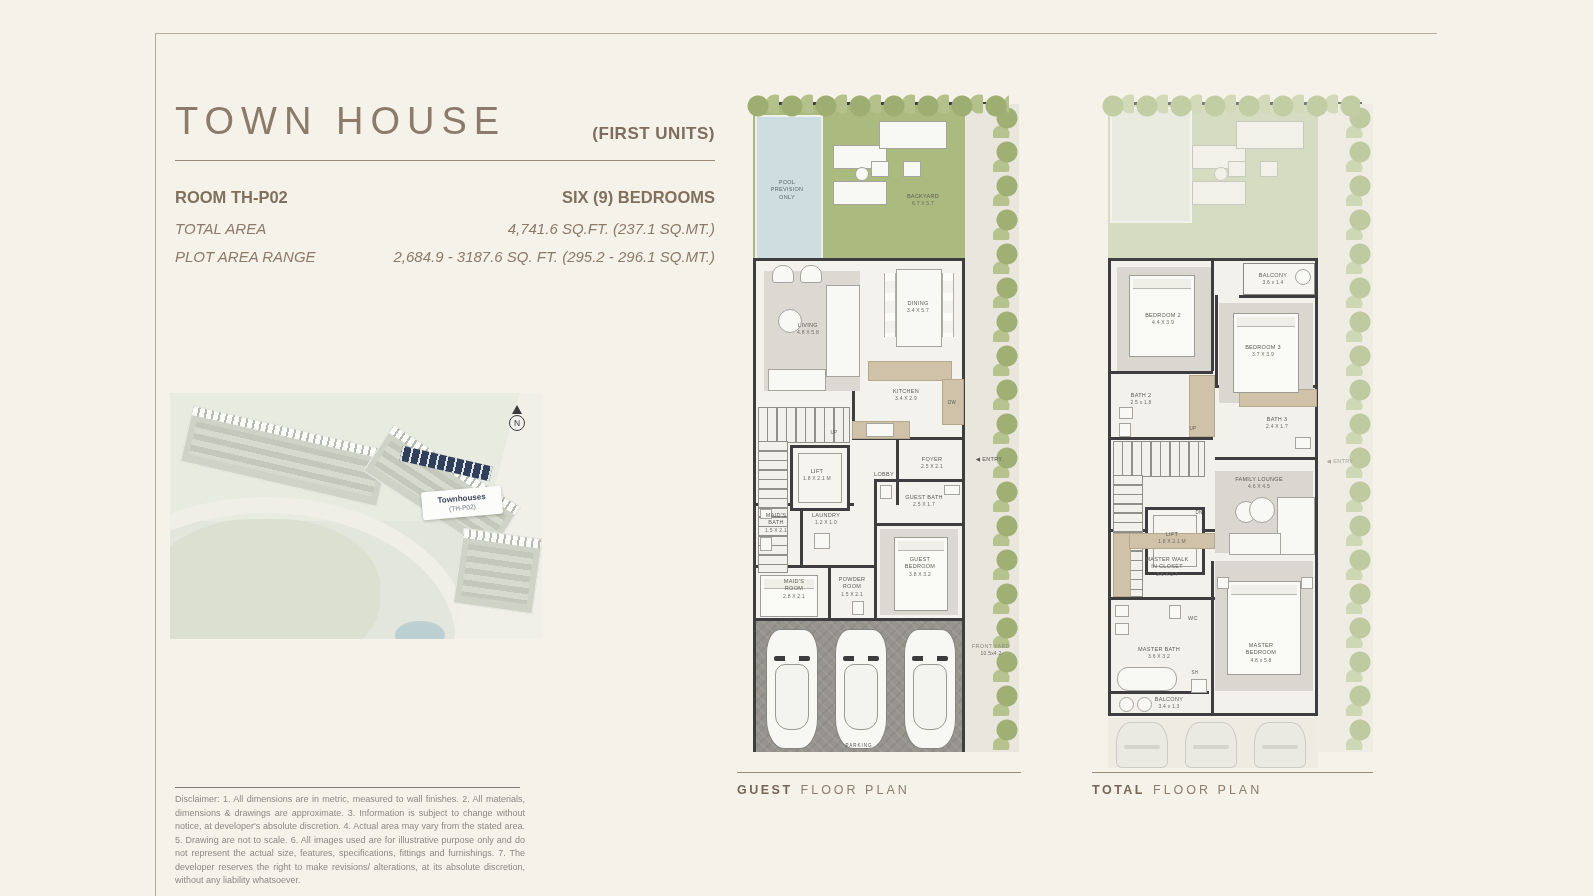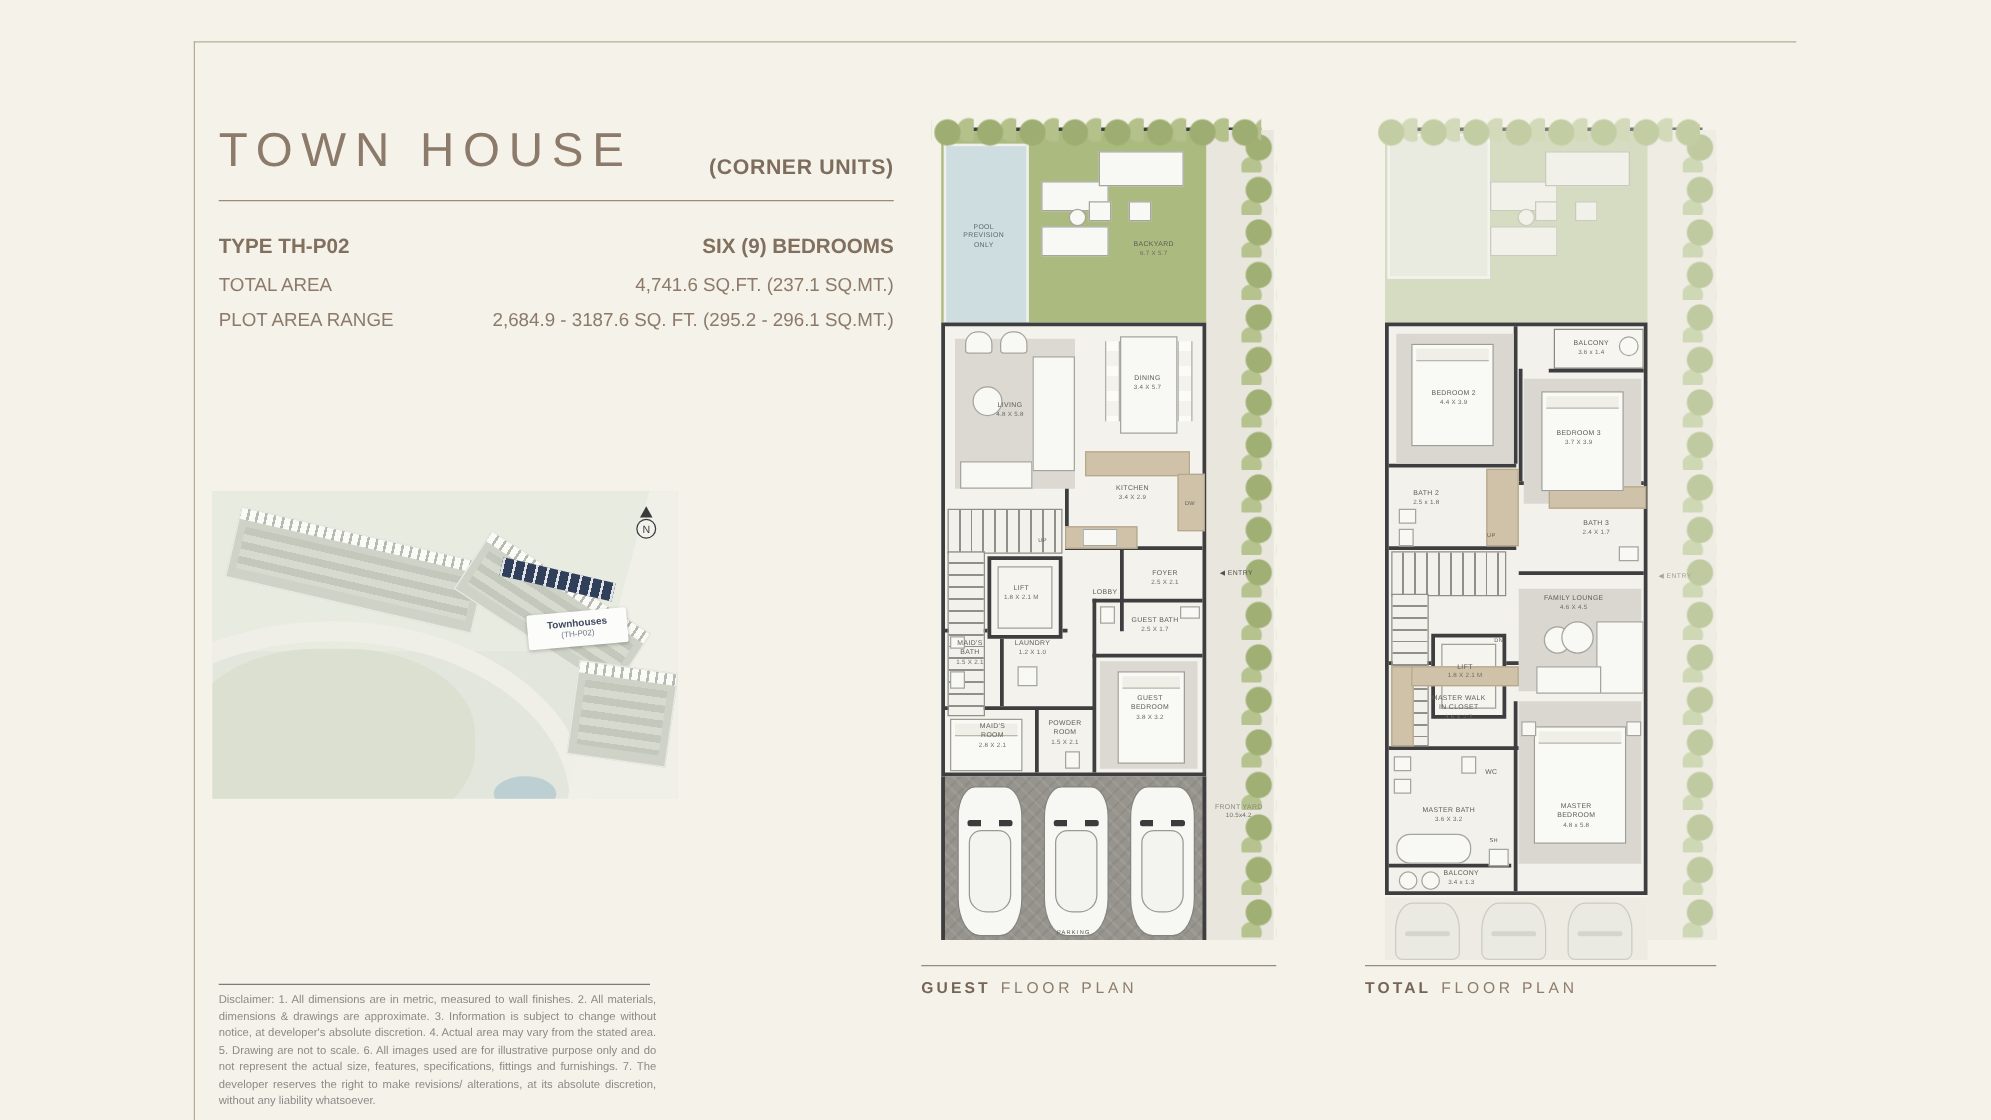--- a/index.html
+++ b/index.html
@@ -7,21 +7,21 @@
   .abs{position:absolute;}
   
   .frame-top{left:155px;top:33px;width:1282px;height:1px;background:#b9ac97;}
   .frame-left{left:155px;top:33px;width:1px;height:863px;background:#b9ac97;}
   
   .page-title{left:175px;top:100px;font-size:38px;letter-spacing:7px;color:#8c7a6a;font-weight:400;}
   .units-note{left:175px;top:124px;width:540px;text-align:right;font-size:17px;font-weight:bold;color:#7e6d5e;letter-spacing:.5px;}
   .title-rule{left:175px;top:160px;width:540px;height:1px;background:#9b8a79;}
   .spec-row{left:175px;width:540px;display:flex;justify-content:space-between;color:#8c7a6a;}
   .spec-bold{font-weight:bold;font-size:16.5px;color:#82705f;}
-  .spec-reg{font-size:15px;}
+  .spec-reg{font-size:15px;font-style:italic;}
   
   .site-map{left:170px;top:393px;width:372px;height:246px;background:#e3e6dc;overflow:hidden;}
   .map-grass-top{left:0;top:0;width:100%;height:52%;background:#e8ebe0;}
   .map-grass-bl{left:-20px;bottom:-30px;width:230px;height:150px;background:#dce0d0;border-radius:45%;}
   .map-road-bl{left:-110px;bottom:-150px;width:380px;height:260px;border:16px solid #f0efe7;border-radius:50%;}
   .map-road-br{right:-30px;top:-34px;width:86px;height:330px;background:#f1f0e8;transform:rotate(15deg);border-radius:40px;}
   .map-pond{left:225px;bottom:-10px;width:50px;height:28px;background:#bccfd2;border-radius:50%;}
   .row-seg{position:absolute;background:#cfd2c6;border:1px solid #e9eae3;}
   .row-seg::before{content:"";position:absolute;left:0;right:0;top:0;height:9px;
     background:repeating-linear-gradient(90deg,#fafaf7 0 5px,#b7bab0 5px 7px);}
@@ -77,24 +77,24 @@
   .disc-line{left:175px;top:787px;width:345px;height:1px;background:#7c7c78;}
   .disclaimer{left:175px;top:793px;width:350px;font-size:9px;line-height:1.5;color:#8a8a86;text-align:justify;}
 </style>
 </head>
 <body>
 
 <div class="abs frame-top"></div>
 <div class="abs frame-left"></div>
 
 <div class="abs page-title">TOWN HOUSE</div>
-<div class="abs units-note">(CORNER UNITS)</div>
+<div class="abs units-note">(FIRST UNITS)</div>
 <div class="abs title-rule"></div>
 <div class="abs spec-row" style="top:188px;">
-  <span class="spec-bold">TYPE TH-P02</span>
+  <span class="spec-bold">ROOM TH-P02</span>
   <span class="spec-bold">SIX (9) BEDROOMS</span>
 </div>
 <div class="abs spec-row" style="top:220px;">
   <span class="spec-reg">TOTAL AREA</span>
   <span class="spec-reg">4,741.6 SQ.FT. (237.1 SQ.MT.)</span>
 </div>
 <div class="abs spec-row" style="top:248px;justify-content:space-between;">
   <span class="spec-reg">PLOT AREA RANGE</span>
   <span class="spec-reg">2,684.9 - 3187.6 SQ. FT. (295.2 - 296.1 SQ.MT.)</span>
 </div>

